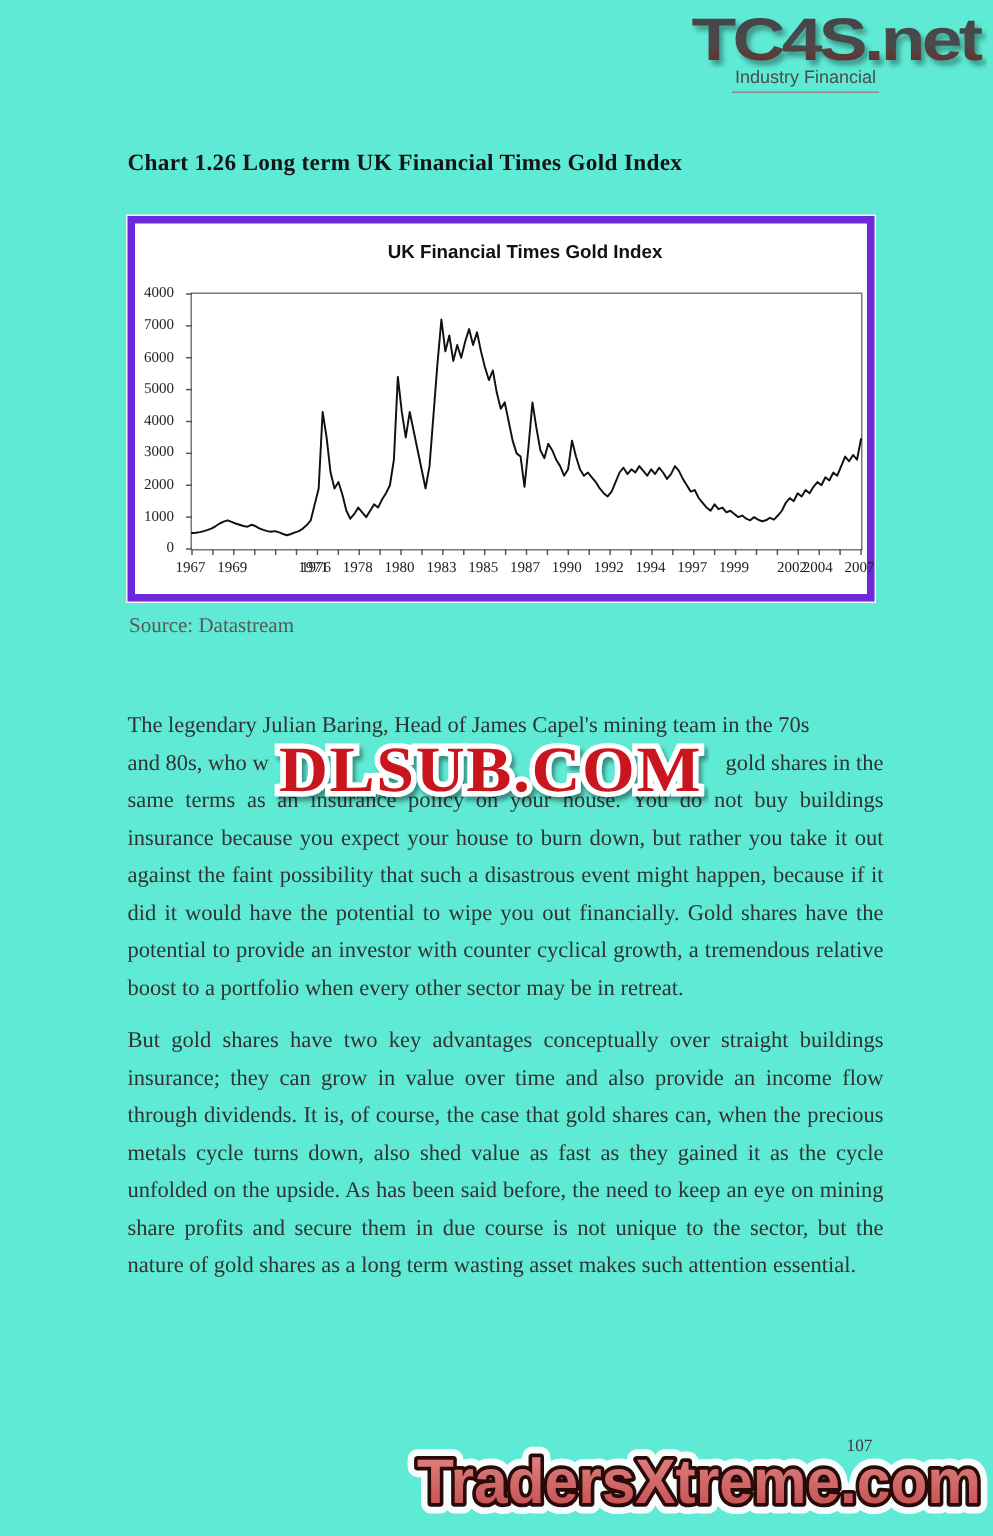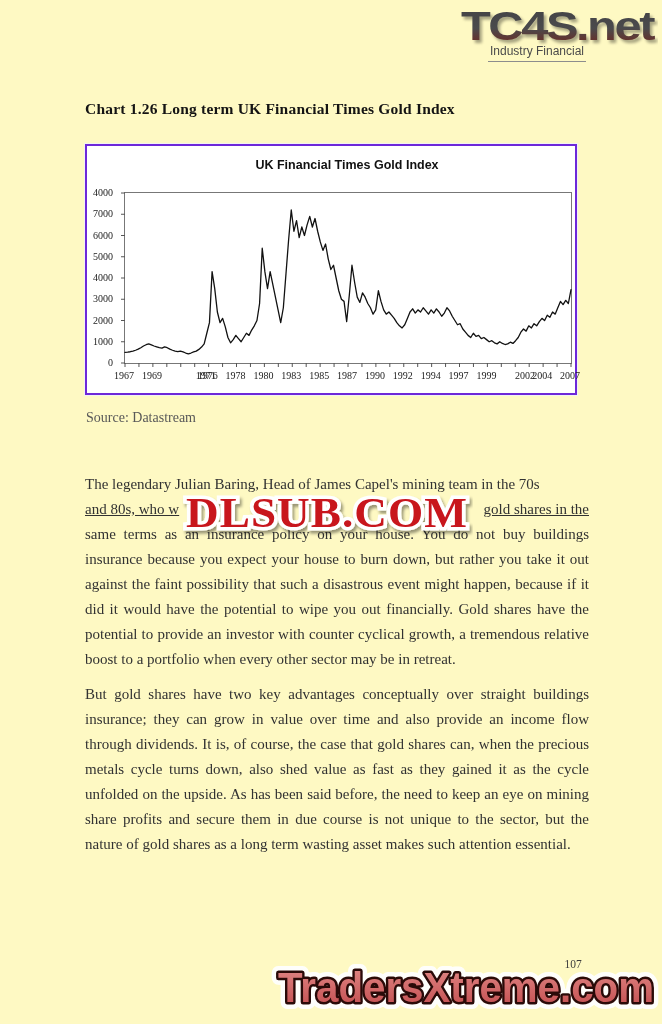--- a/index.html
+++ b/index.html
@@ -1,48 +1,48 @@
 <!DOCTYPE html>
 <html><head>
 <meta charset="utf-8">
 <style>
   html,body{margin:0;padding:0;background:#ffffff;}
-  .page{position:relative;width:662px;height:1024px;background:#fef9c3;overflow:hidden;
+  .page{position:relative;width:662px;height:1024px;background:#5eead4;overflow:hidden;
         font-family:"Liberation Serif",serif;color:#333;}
 
   
   .hdr-logo{position:absolute;top:2px;left:453px;width:205px;height:50px;}
   .hdr-sub{position:absolute;top:44px;right:76px;font-family:"Liberation Sans",sans-serif;
            font-size:12px;color:#4b4b4b;padding:0 2px 3px 2px;border-bottom:1px solid #8d8d8d;}
 
   
   .chart-heading{position:absolute;left:85px;top:100px;width:520px;margin:0;
                  font-size:15.5px;font-weight:bold;color:#141414;letter-spacing:.2px;}
 
   
   .chart-frame{position:absolute;left:85px;top:144px;width:488px;height:247px;
-               border:2px solid #6d28d9;background:#fff;box-shadow:0 0 0 1px #f2f2f2;}
+               border:5px solid #6d28d9;background:#fff;box-shadow:0 0 0 1px #f2f2f2;}
   .chart-title{position:absolute;left:37px;top:12px;width:446px;text-align:center;
                font-family:"Liberation Sans",sans-serif;font-weight:bold;font-size:12.5px;color:#111;}
   .plot{position:absolute;left:37px;top:46px;width:446px;height:170px;border:1px solid #777;}
   .plot svg{overflow:visible;display:block;}
   .ylabels{position:absolute;left:0;top:46px;width:33px;height:170px;}
   .ylabels span{position:absolute;right:7px;width:26px;text-align:right;
                 font-size:10px;color:#222;line-height:11px;}
   .xlabels{position:absolute;left:37px;top:224px;width:446px;height:14px;}
   .xlabels span{position:absolute;width:32px;text-align:center;font-size:10px;color:#222;line-height:11px;}
 
   
   .source{position:absolute;left:86px;top:410px;font-size:14px;color:#585858;}
 
   
   .body-text{position:absolute;left:85px;top:472px;width:504px;font-size:15px;
              line-height:25px;color:#323232;text-align:justify;}
   .body-text p{margin:0;}
-  .line2{display:flex;justify-content:space-between;text-decoration:underline;}
+  .line2{display:flex;justify-content:space-between;}
   .para2{margin-top:10px !important;}
 
   
   .watermark{position:absolute;left:181px;top:484px;width:292px;height:58px;}
 
   
   .page-number{position:absolute;left:556px;top:958px;width:34px;text-align:center;
                font-size:11.5px;color:#3c3c3c;}
   .footer-logo{position:absolute;left:270px;top:956px;width:392px;height:64px;}
 </style>

